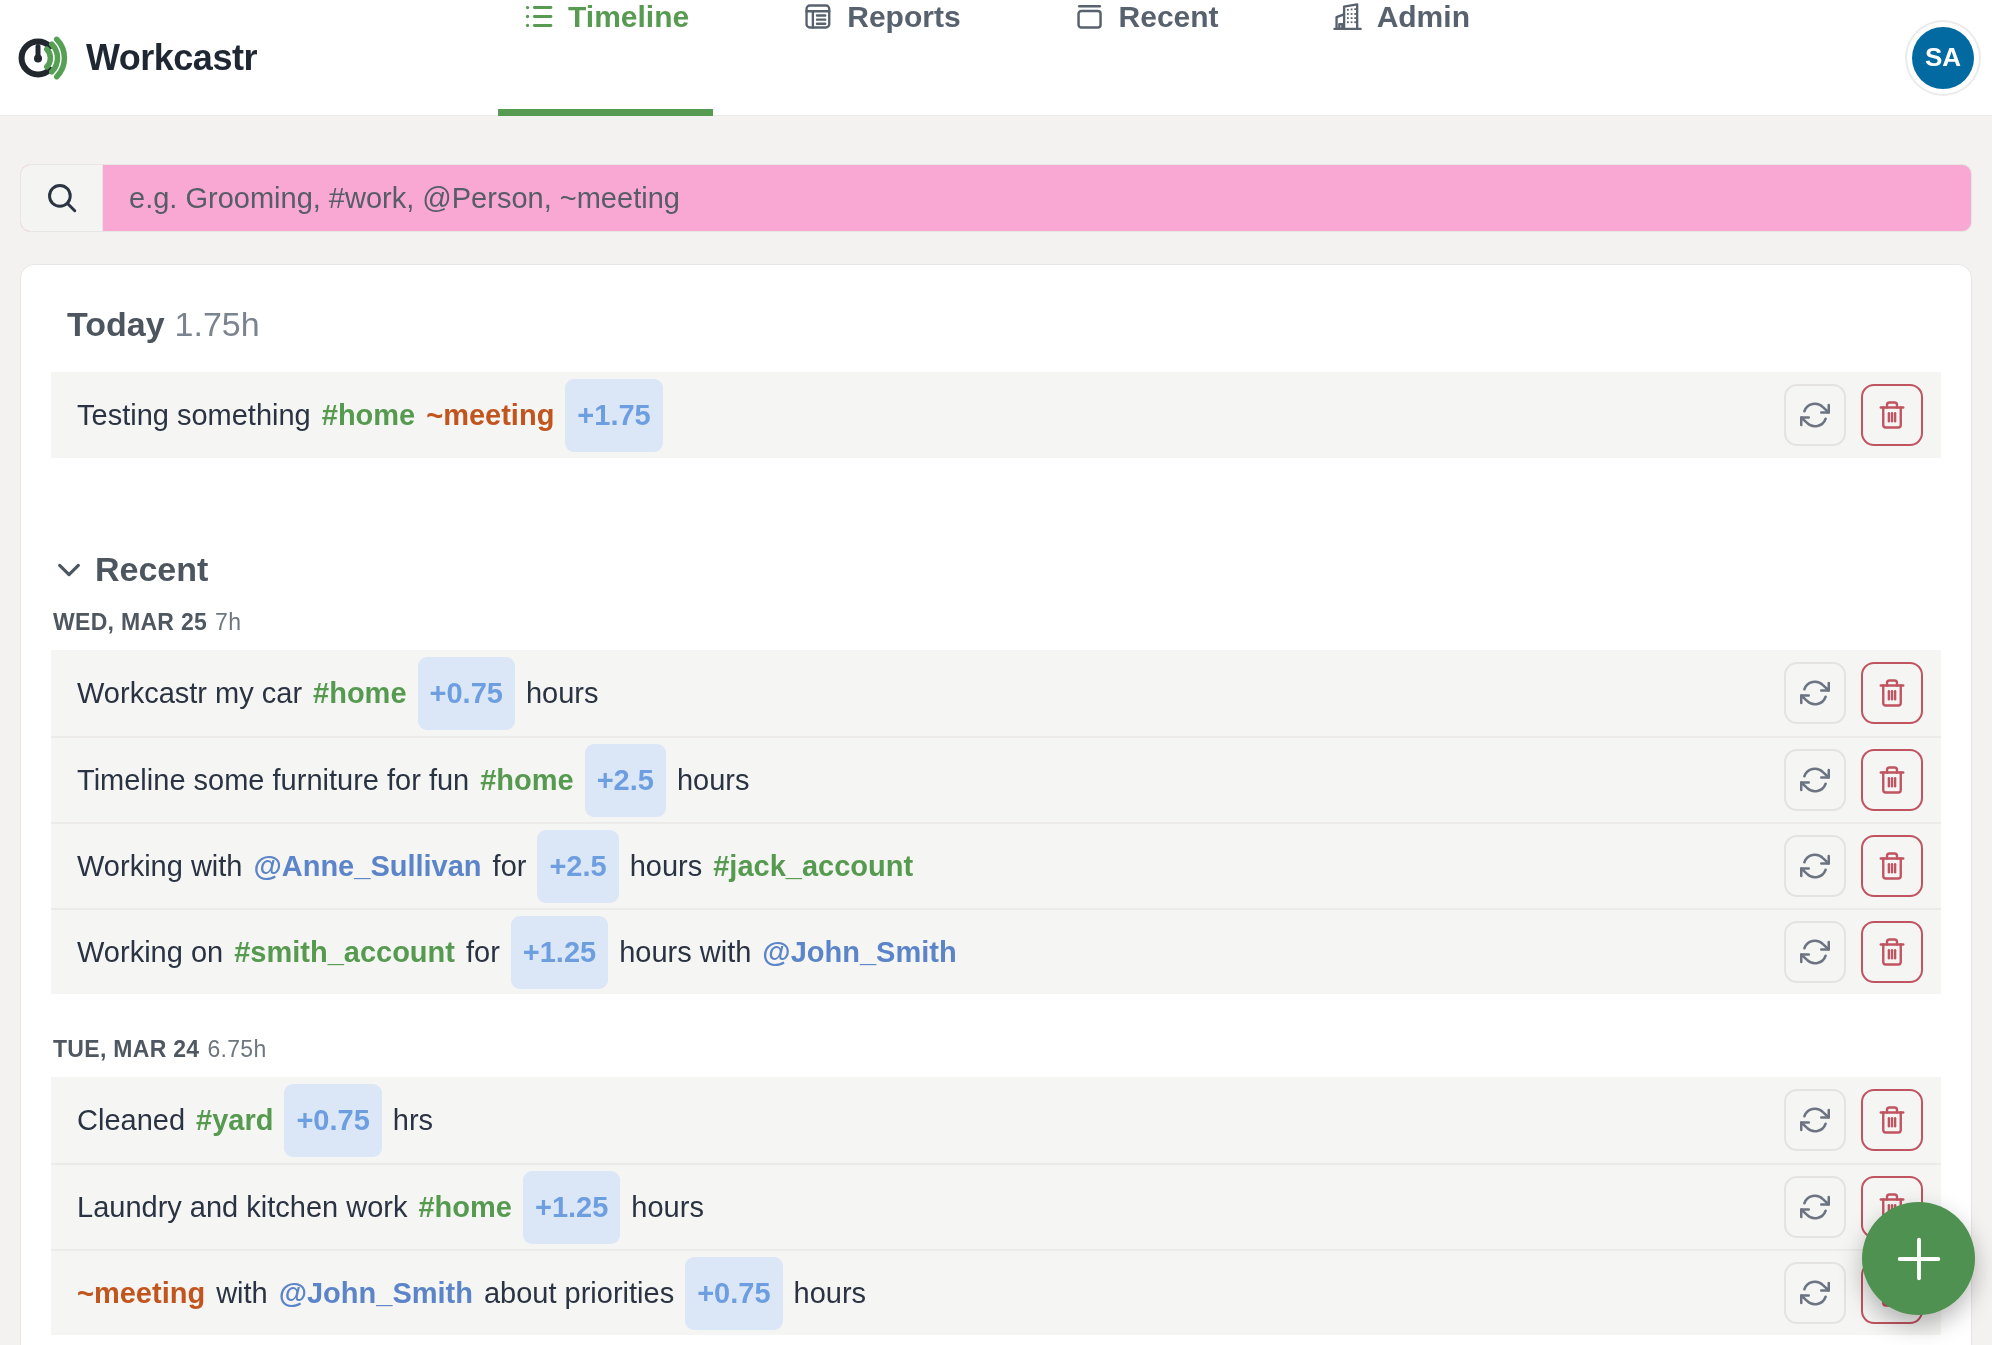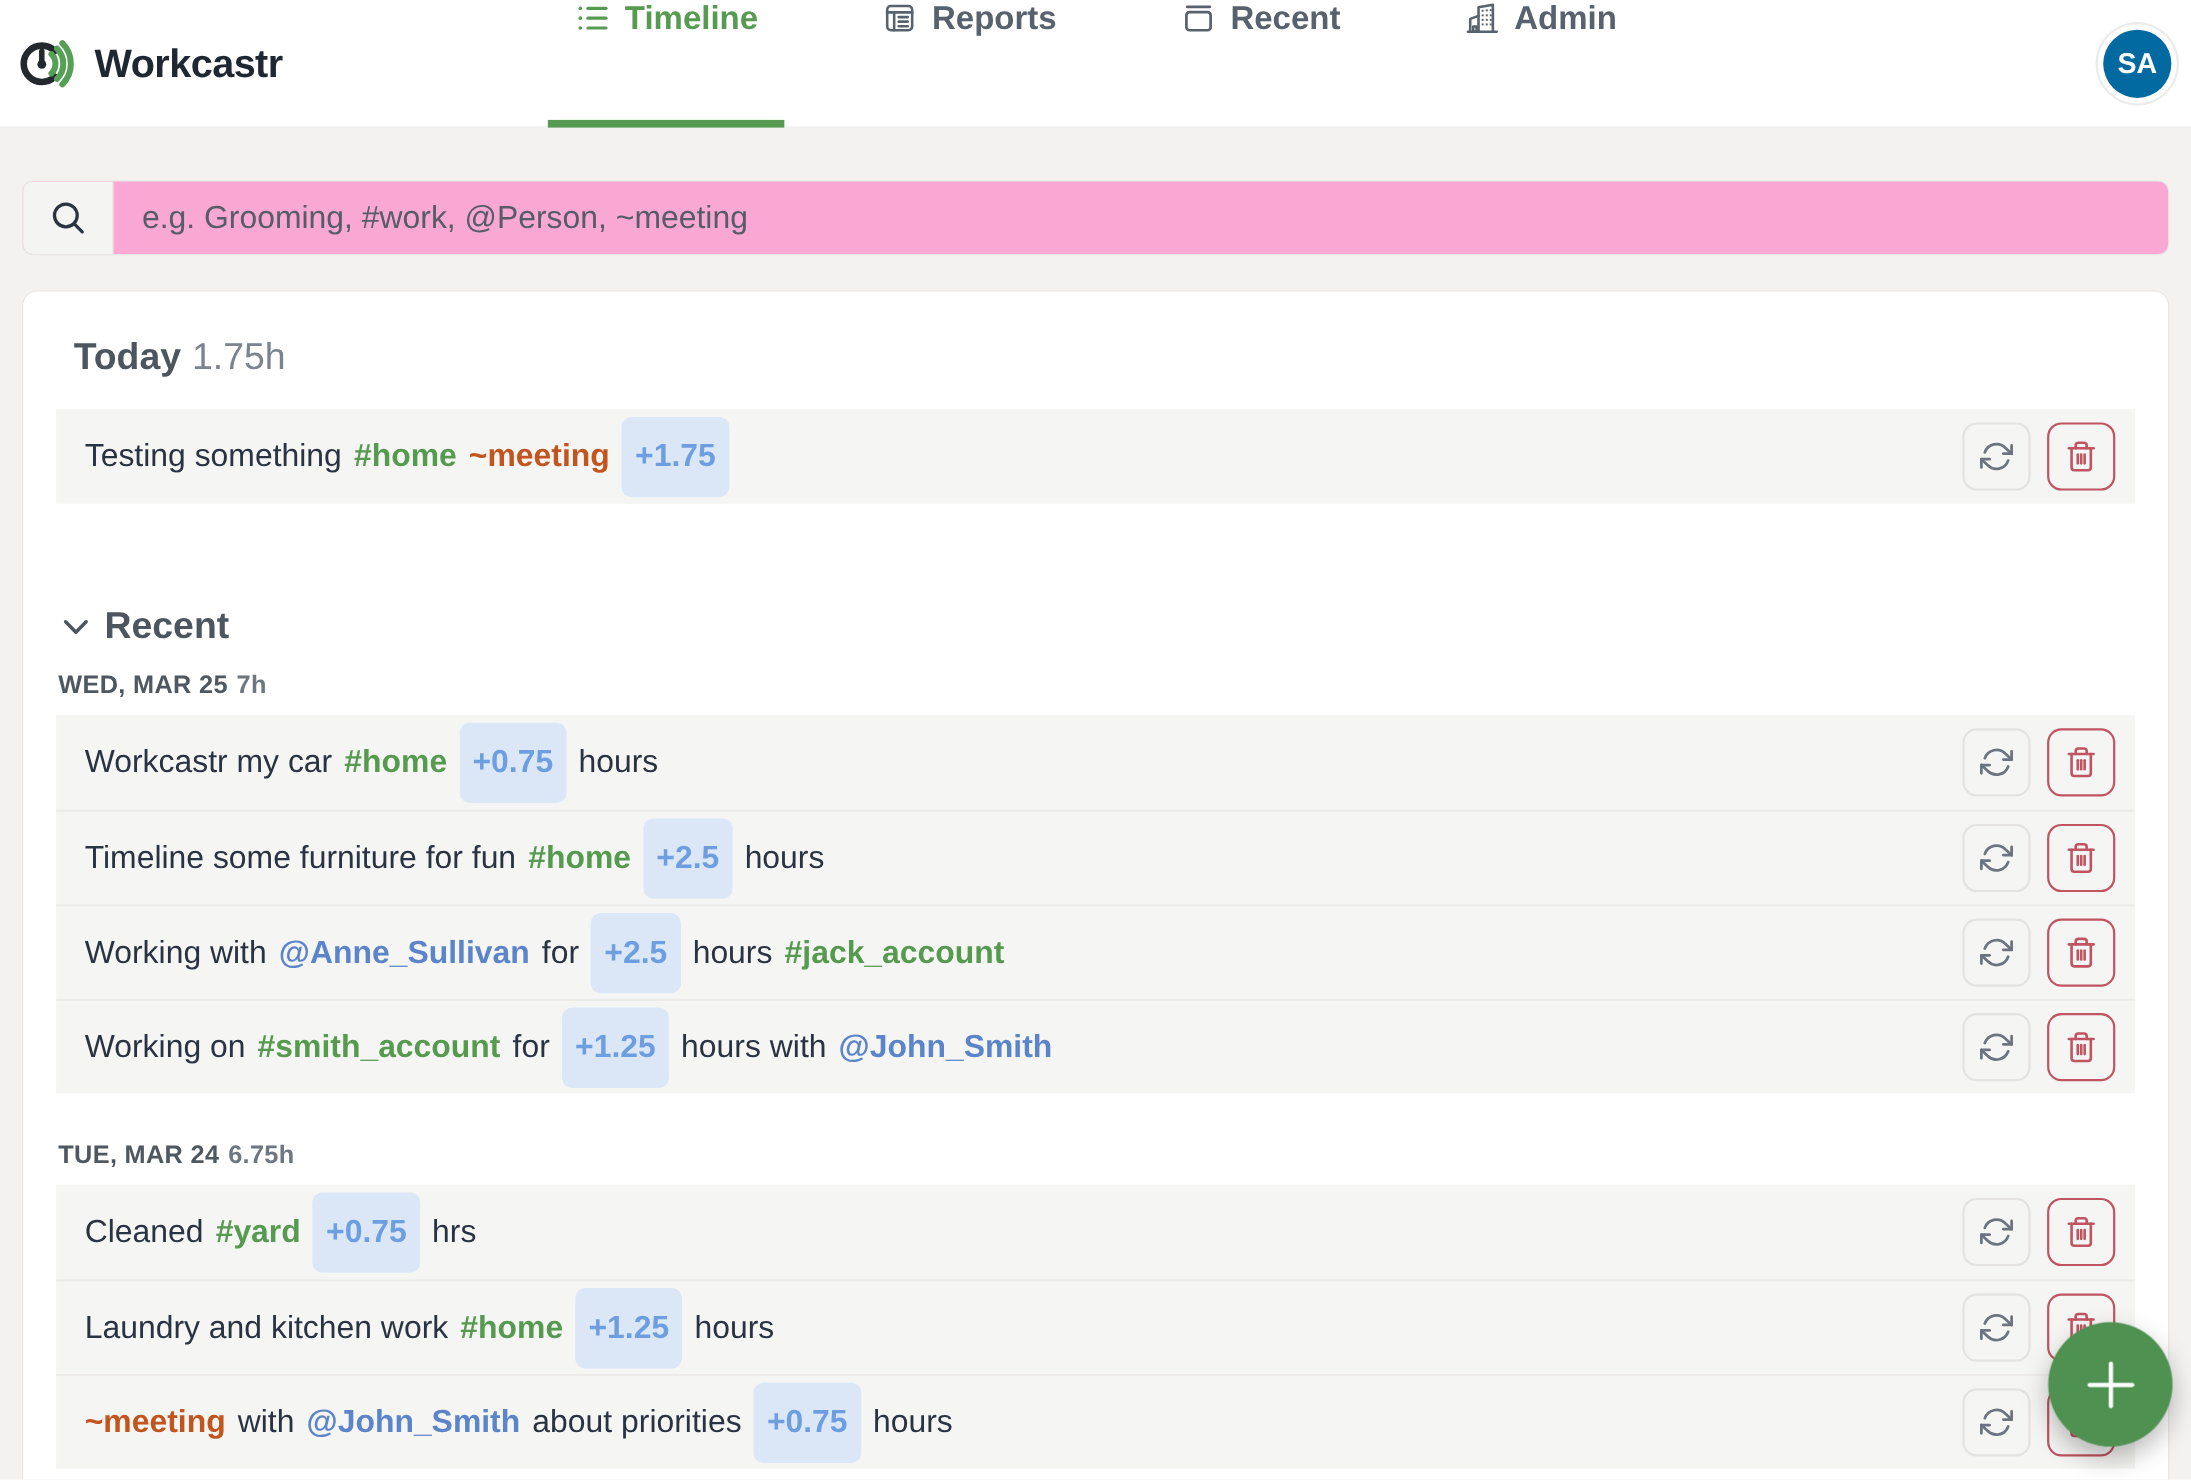--- a/index.html
+++ b/index.html
@@ -58,21 +58,21 @@
   .sync-btn { border:2px solid #e4e3e1; color:#6b7480; }
   .delete-btn { border:2px solid #c05460; color:#c05460; }
 
   .recent-section { margin-top:92px; }
   .recent-title { display:flex; align-items:center; gap:10px; font-size:34px;
     font-weight:700; color:#4d565f; margin:0 0 20px 2px; }
   .recent-title svg { width:32px; height:32px; cursor:pointer; }
   .day-group + .day-group { margin-top:42px; }
   .date-header { font-size:23px; font-weight:700; color:#4f5861; letter-spacing:0.3px;
     margin:0 0 14px 2px; }
-  .date-total { font-weight:700; color:#6e7680; margin-left:8px; }
+  .date-total { font-weight:400; color:#6e7680; margin-left:8px; }
 
   
   .fab { position:fixed; right:17px; bottom:30px; width:113px; height:113px;
     border-radius:50%; background:#4e9150; border:none; display:flex; align-items:center;
     justify-content:center; cursor:pointer; z-index:10;
     box-shadow:0 10px 24px rgba(0,0,0,0.28); }
   .fab svg { width:58px; height:58px; }
 </style>
 </head>
 <body>

